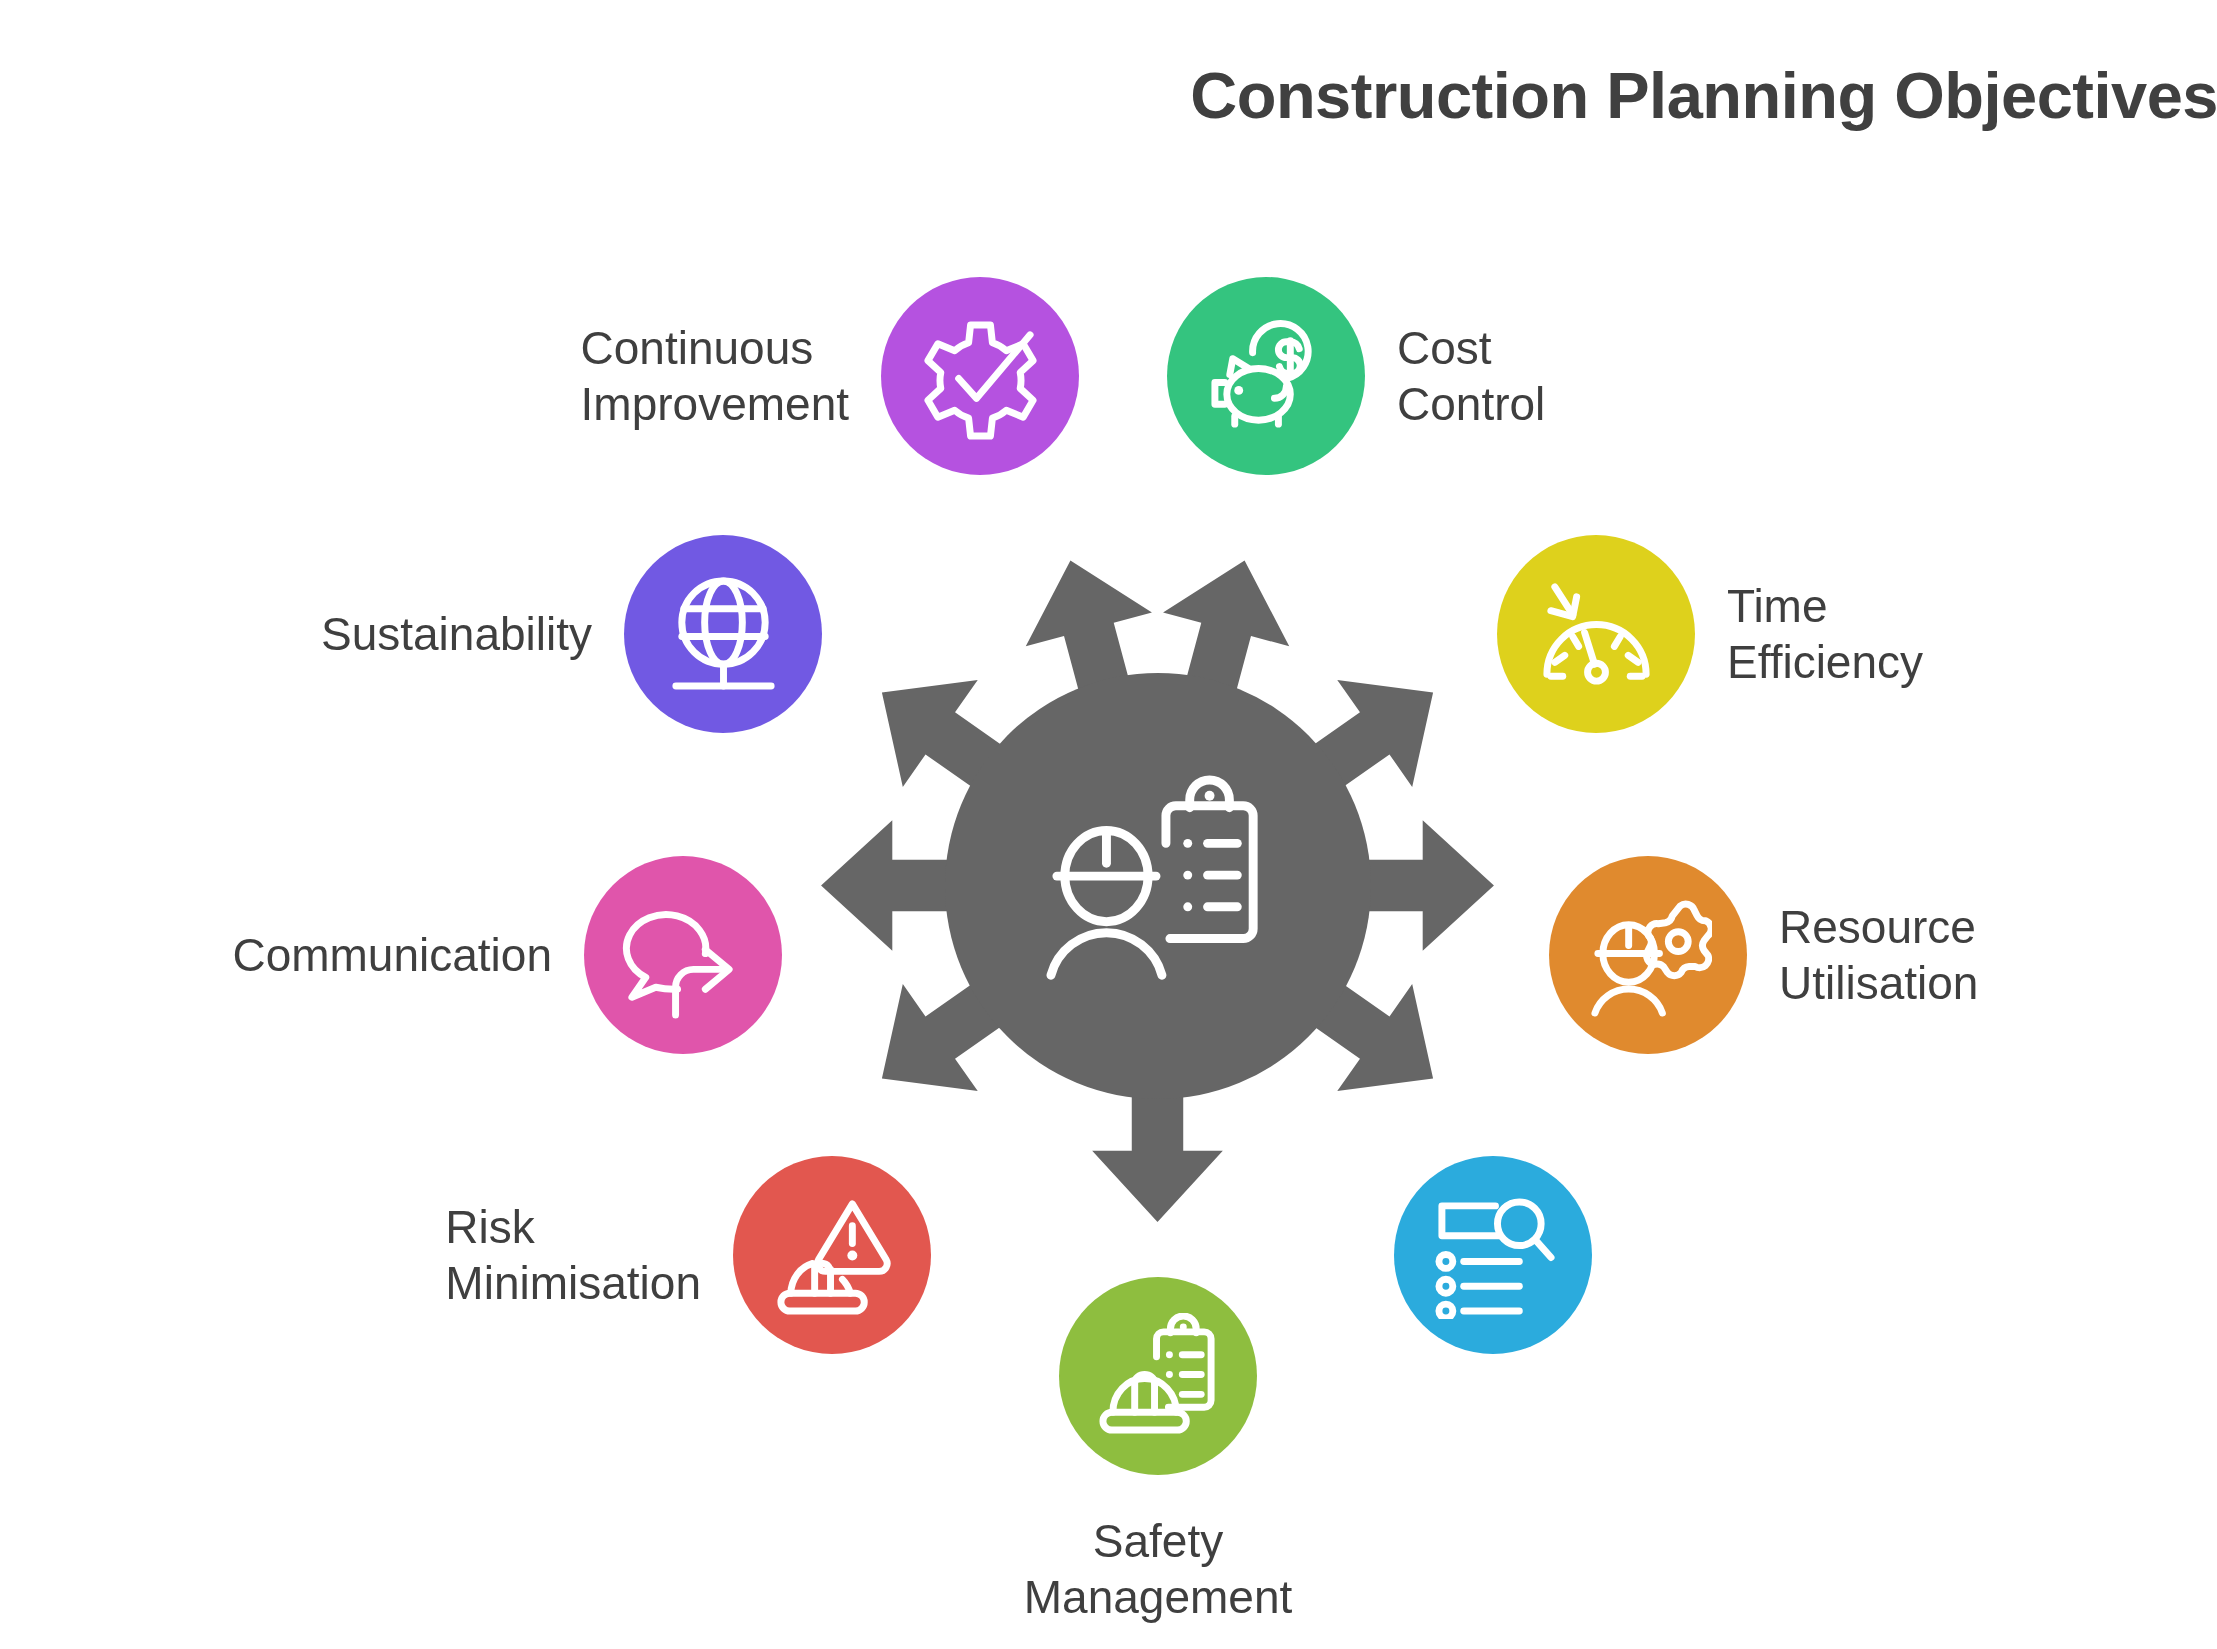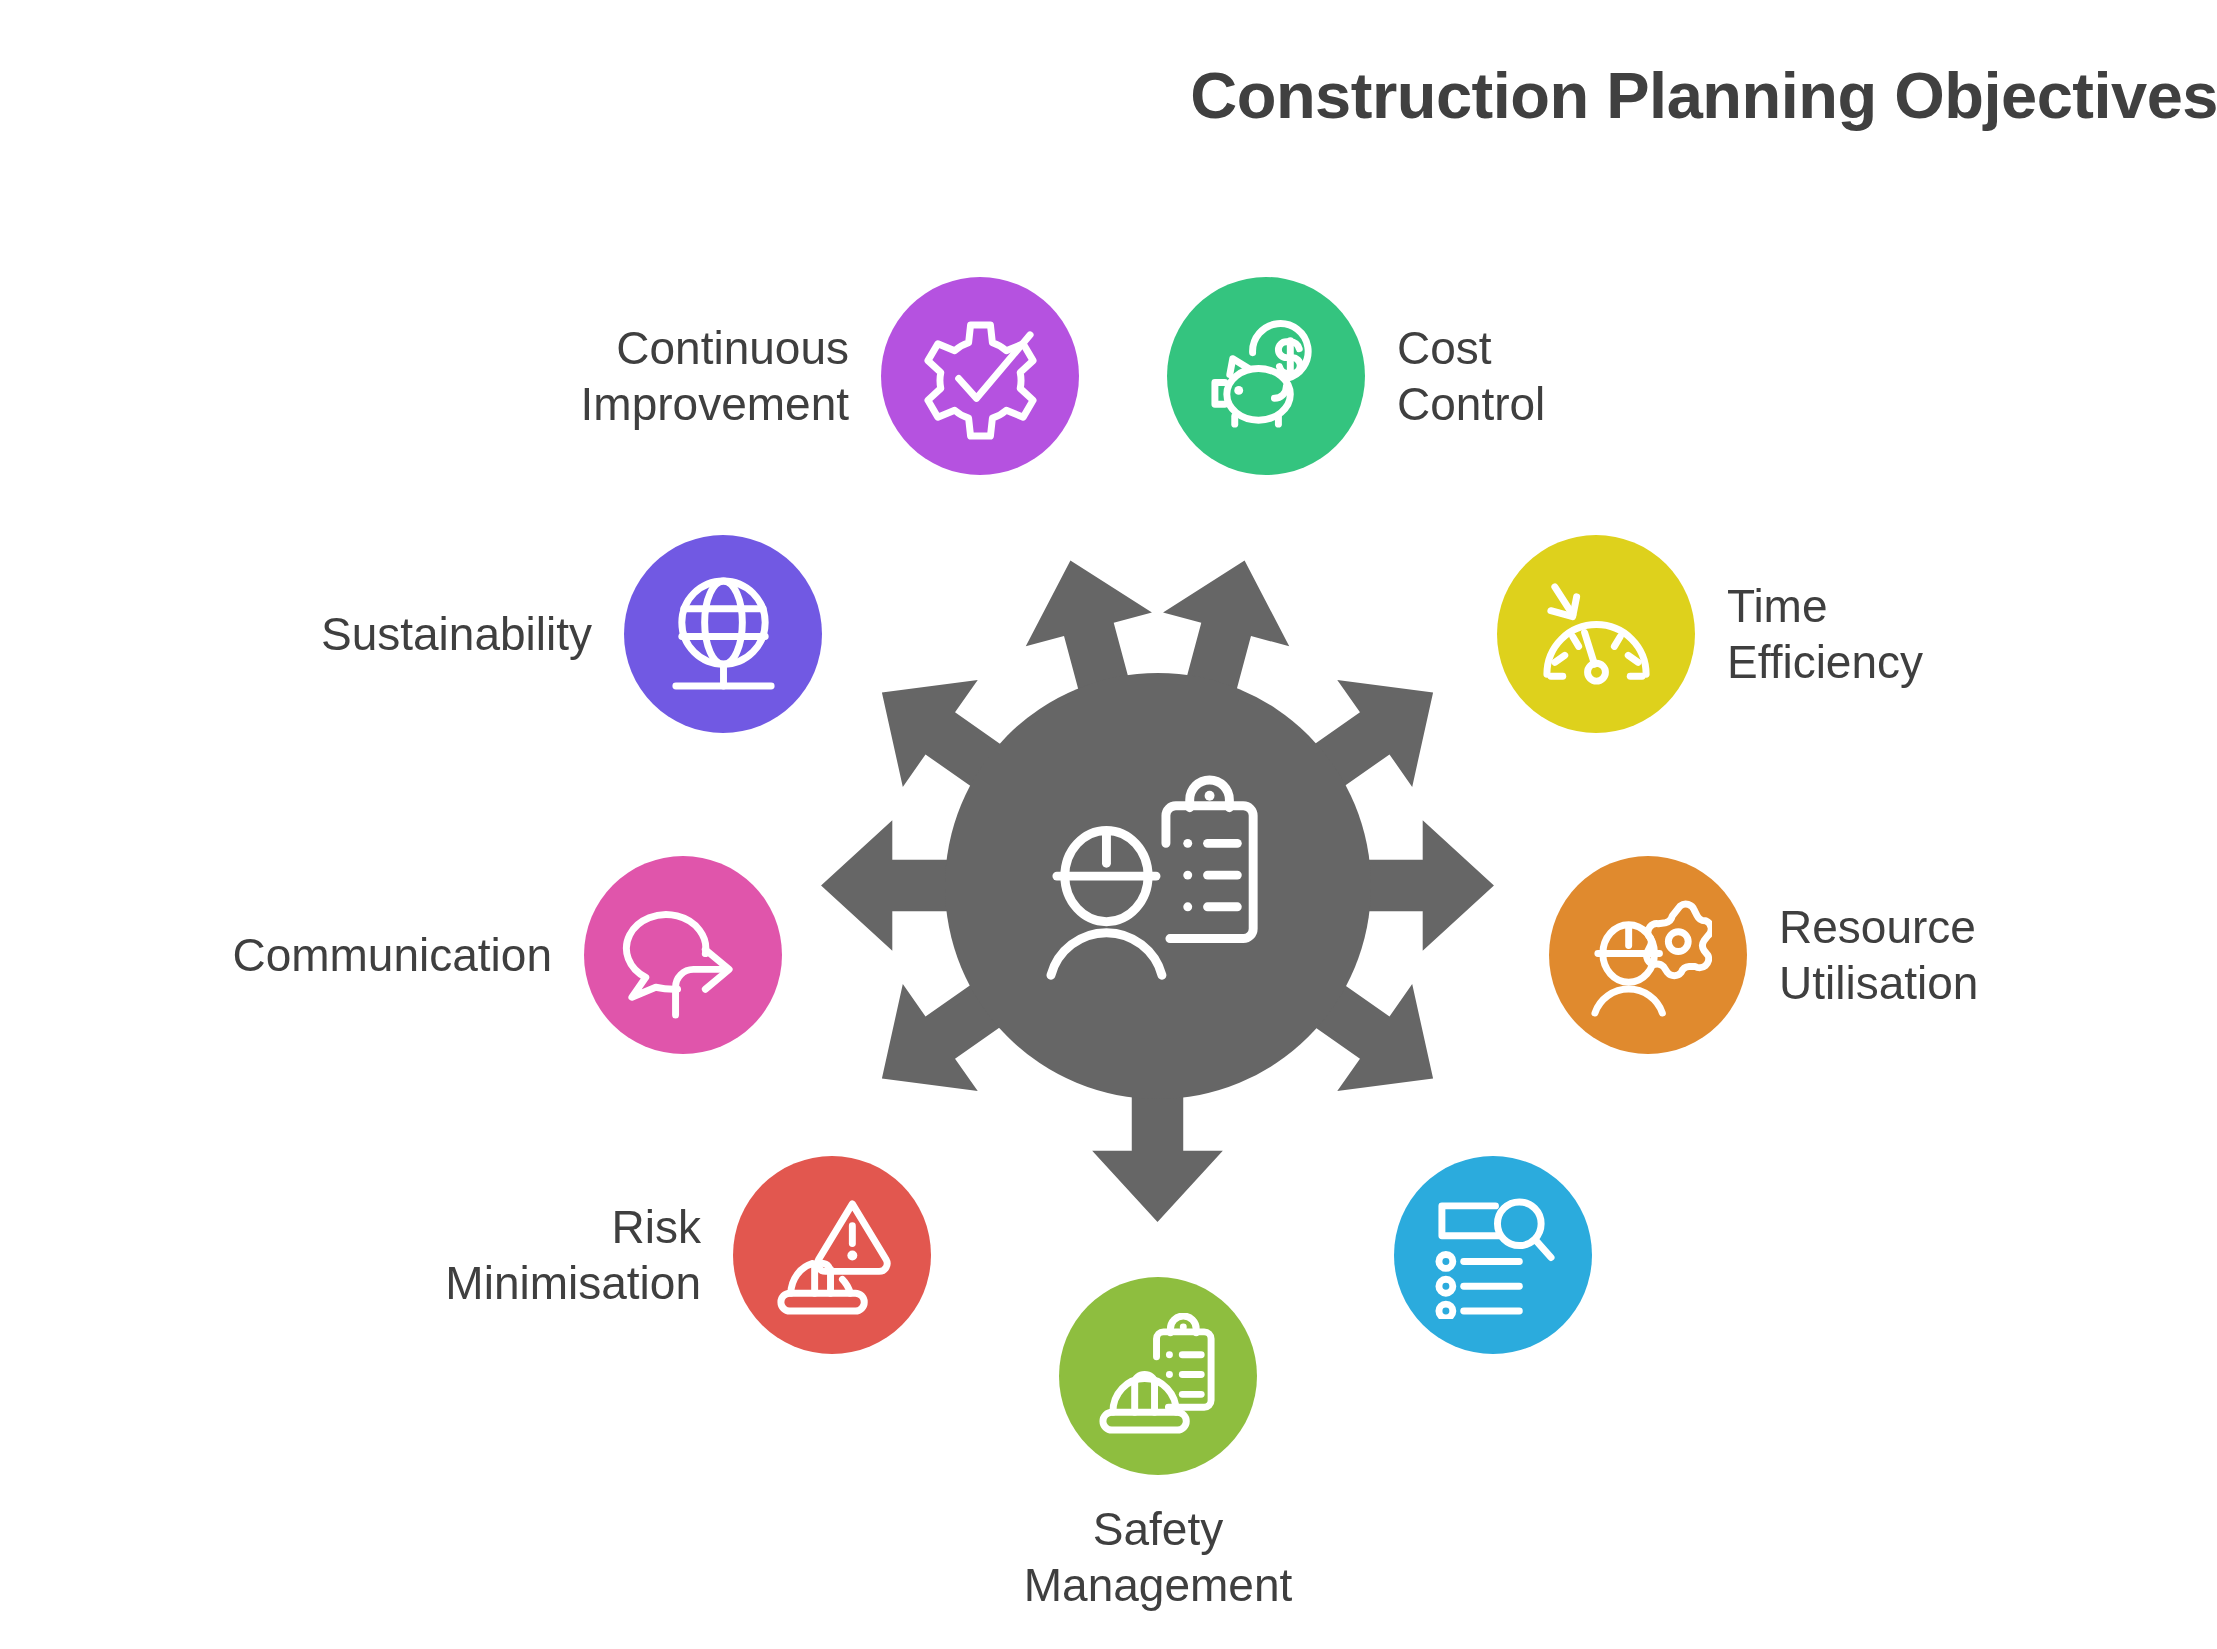--- a/index.html
+++ b/index.html
@@ -96,25 +96,25 @@
   .label-right {
     left: 230px;
     top: 50%;
     transform: translateY(-50%);
     text-align: left;
   }
   .label-left {
     right: 230px;
     top: 50%;
     transform: translateY(-50%);
-    text-align: right;
+    text-align: left;
   }
   .label-below {
     left: 50%;
-    top: 224px;
+    top: 236px;
     transform: translateX(-50%);
     text-align: center;
   }
 </style>
 </head>
 <body>
 
 <h1 id="page-title">Construction Planning Objectives</h1>
 
 <div id="diagram-stage">

